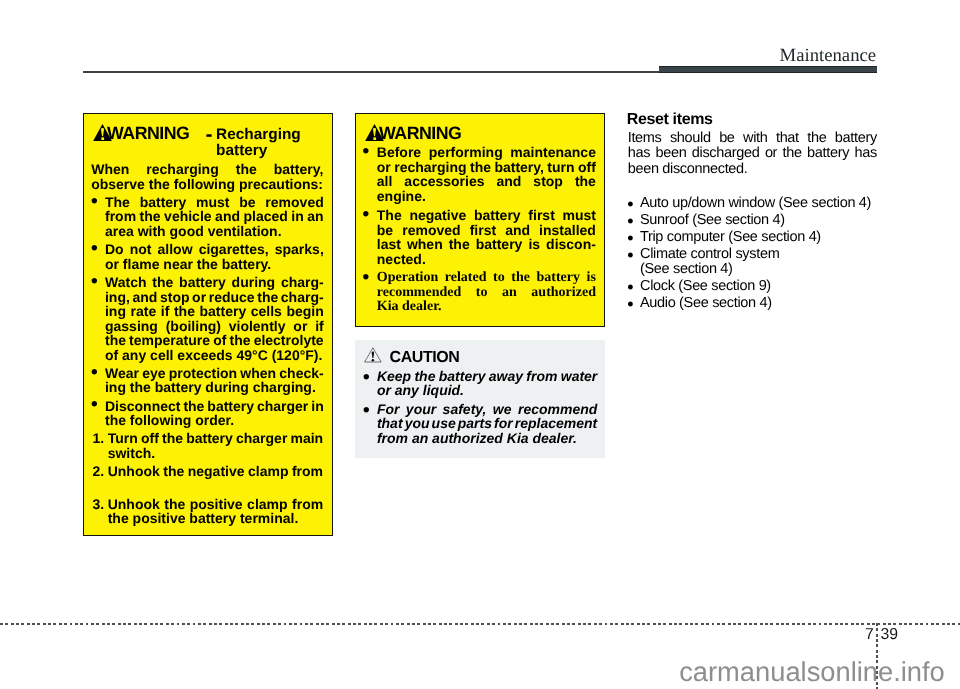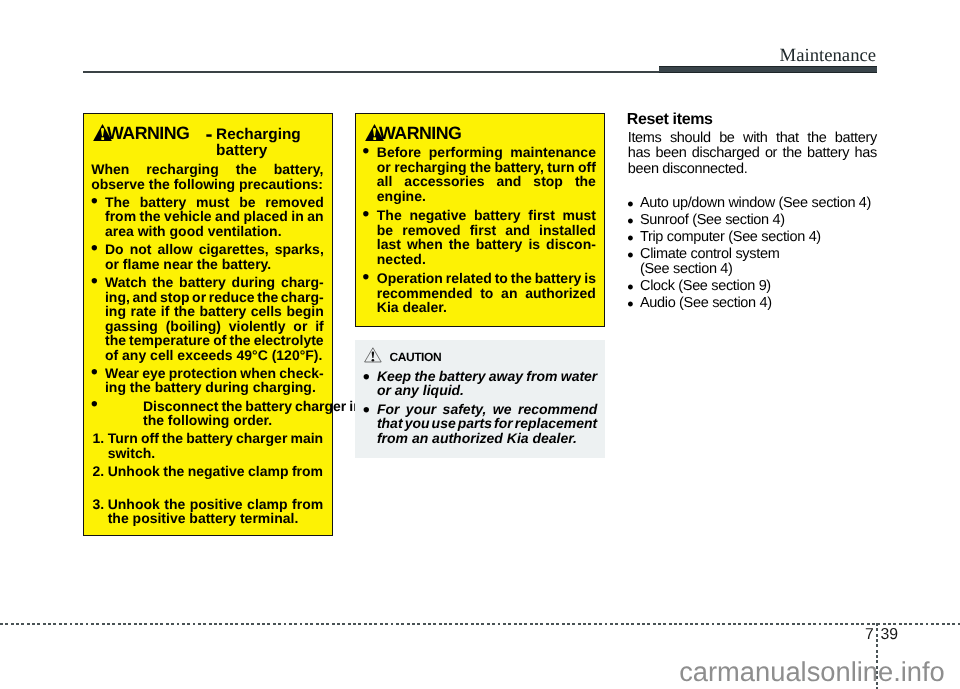--- a/index.html
+++ b/index.html
@@ -32,21 +32,21 @@
   #wbody2{left:6.8px;top:31.2px;width:232px;}
   #cbody{left:7.9px;top:28.7px;width:234.5px;}
   .ln{height:14.5px;line-height:14.5px;white-space:pre;}
   .just{display:flex;justify-content:space-between;}
   .just > span.w{white-space:pre;}
   .just > span.sp{flex:0 1 auto;width:0;overflow:hidden;display:inline-block;}
 
   
   .chead{position:absolute;left:0;top:0;right:0;height:32px;}
   .ctri{position:absolute;left:9.3px;top:7.2px;}
-  .cword{position:absolute;left:34.6px;top:9.2px;font-weight:bold;font-size:12px;line-height:17px;letter-spacing:-0.45px;}
+  .cword{position:absolute;left:34.6px;top:9.2px;font-weight:bold;font-size:16px;line-height:17px;letter-spacing:-0.45px;}
   .ctxt{position:absolute;font-weight:bold;font-style:italic;font-size:14px;color:#000;}
 
   
   .rcol{position:absolute;left:627.7px;top:112px;width:250px;font-size:14.5px;letter-spacing:-0.33px;color:#000;}
   .rhead{position:absolute;left:-1px;top:0.2px;font-weight:bold;font-size:16px;letter-spacing:-0.35px;line-height:16px;color:#000;}
   .rbody{position:absolute;left:0;top:19.4px;width:249.3px;}
   .rlist{position:absolute;left:0;top:83.8px;width:249.3px;}
   .rbody .ln{height:15.1px;line-height:15.1px;}
   .rlist .ln{height:15.3px;line-height:15.3px;}
   
@@ -118,21 +118,21 @@
         </div>
         <div style="position:absolute;left:0;top:203.62px;width:232.60000000000002px;">
           <span style="position:absolute;left:-0.3px;top:-0.2px;line-height:14.5px;font-size:19px;">•</span>
           <div style="position:absolute;left:13.8px;top:0;width:218.8px;">
             <div class="ln just"><span class="w">Wear</span><span class="sp"> </span><span class="w">eye</span><span class="sp"> </span><span class="w">protection</span><span class="sp"> </span><span class="w">when</span><span class="sp"> </span><span class="w">check-</span></div>
             <div class="ln">ing the battery during charging.</div>
           </div>
         </div>
         <div style="position:absolute;left:0;top:236.4px;width:232.60000000000002px;">
           <span style="position:absolute;left:-0.3px;top:-0.2px;line-height:14.5px;font-size:19px;">•</span>
-          <div style="position:absolute;left:13.8px;top:0;width:218.8px;margin-left:38px;">
+          <div style="position:absolute;left:13.8px;top:0;width:218.8px;">
             <div class="ln just"><span class="w">Disconnect</span><span class="sp"> </span><span class="w">the</span><span class="sp"> </span><span class="w">battery</span><span class="sp"> </span><span class="w">charger</span><span class="sp"> </span><span class="w">in</span></div>
             <div class="ln">the following order.</div>
           </div>
         </div>
         <div style="position:absolute;left:0;top:269.18px;width:232px;">
           <span style="position:absolute;left:1.2px;top:0px;line-height:14.5px;">1.</span>
           <div style="position:absolute;left:16.5px;top:0;width:215.5px;">
             <div class="ln just"><span class="w">Turn</span><span class="sp"> </span><span class="w">off</span><span class="sp"> </span><span class="w">the</span><span class="sp"> </span><span class="w">battery</span><span class="sp"> </span><span class="w">charger</span><span class="sp"> </span><span class="w">main</span></div>
             <div class="ln">switch.</div>
           </div>
@@ -176,21 +176,21 @@
           <span style="position:absolute;left:-0.3px;top:-0.2px;line-height:14.5px;font-size:19px;">•</span>
           <div style="position:absolute;left:14px;top:0;width:219.2px;">
             <div class="ln just"><span class="w">The</span><span class="sp"> </span><span class="w">negative</span><span class="sp"> </span><span class="w">battery</span><span class="sp"> </span><span class="w">first</span><span class="sp"> </span><span class="w">must</span></div>
             <div class="ln just"><span class="w">be</span><span class="sp"> </span><span class="w">removed</span><span class="sp"> </span><span class="w">first</span><span class="sp"> </span><span class="w">and</span><span class="sp"> </span><span class="w">installed</span></div>
             <div class="ln just"><span class="w">last</span><span class="sp"> </span><span class="w">when</span><span class="sp"> </span><span class="w">the</span><span class="sp"> </span><span class="w">battery</span><span class="sp"> </span><span class="w">is</span><span class="sp"> </span><span class="w">discon-</span></div>
             <div class="ln">nected.</div>
           </div>
         </div>
         <div style="position:absolute;left:0;top:126.2px;width:233.2px;">
           <span style="position:absolute;left:-0.3px;top:-0.2px;line-height:14.5px;font-size:19px;">•</span>
-          <div style="position:absolute;left:14px;top:0;width:219.2px;">
+          <div style="position:absolute;left:14px;top:0;width:219.2px;font-family:Liberation Serif, serif;">
             <div class="ln just"><span class="w">Operation</span><span class="sp"> </span><span class="w">related</span><span class="sp"> </span><span class="w">to</span><span class="sp"> </span><span class="w">the</span><span class="sp"> </span><span class="w">battery</span><span class="sp"> </span><span class="w">is</span></div>
             <div class="ln just"><span class="w">recommended</span><span class="sp"> </span><span class="w">to</span><span class="sp"> </span><span class="w">an</span><span class="sp"> </span><span class="w">authorized</span></div>
             <div class="ln">Kia dealer.</div>
           </div>
         </div>
       </div>
   </div>
 
   <div class="box cautionbox">
     <div class="chead">

